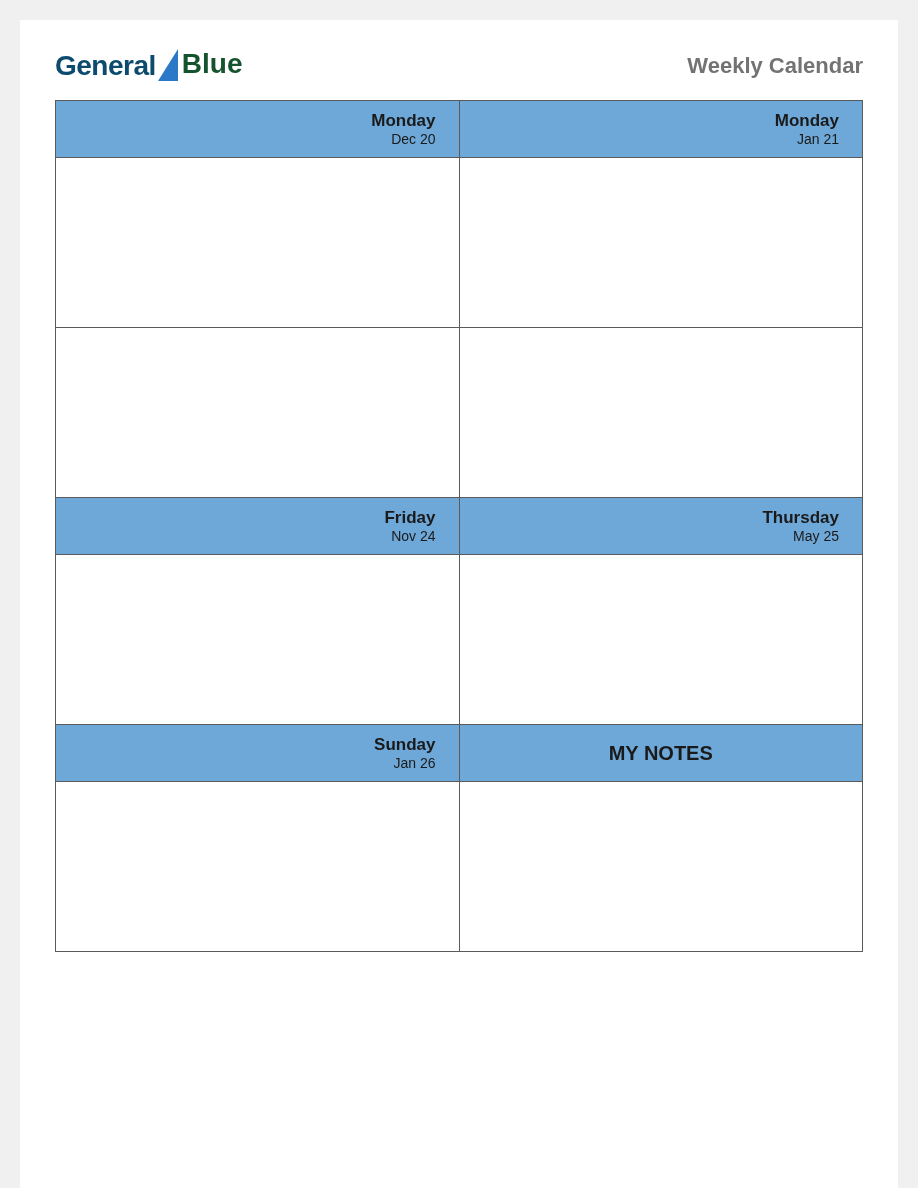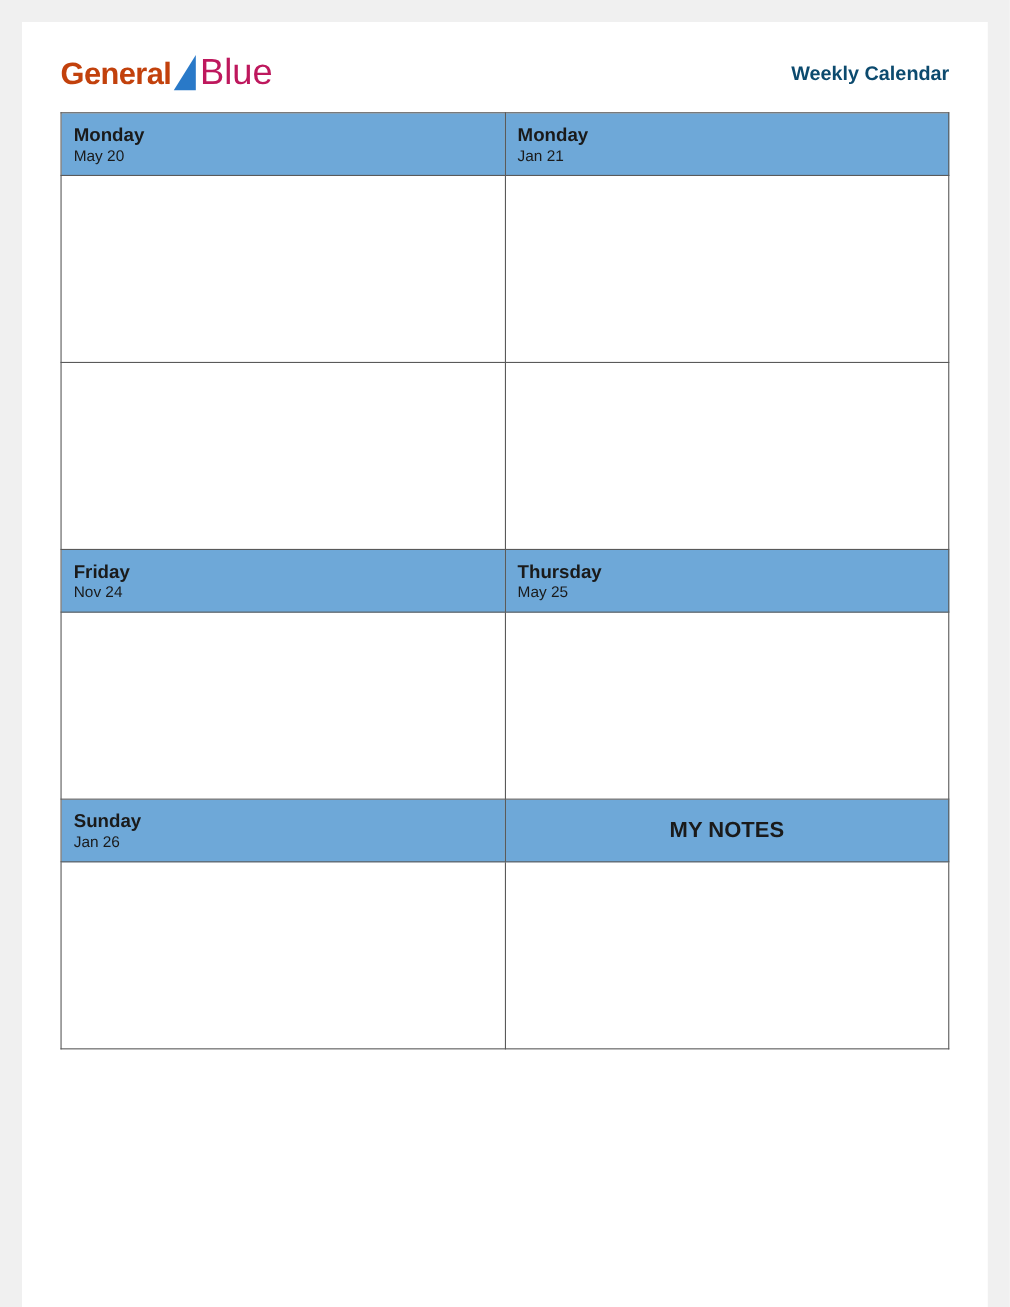--- a/index.html
+++ b/index.html
@@ -39,68 +39,68 @@
     }
 
     .logo-top {
       display: flex;
       align-items: center;
     }
 
     .logo-text-general {
       font-size: 28px;
       font-weight: bold;
-      color: #c2410c;
+      color: #0c4a6e;
       letter-spacing: -0.5px;
     }
 
     .logo-triangle {
       width: 0;
       height: 0;
       border-left: 20px solid transparent;
       border-right: 0px solid transparent;
       border-bottom: 32px solid #2979c8;
       margin-left: 2px;
       margin-top: -2px;
     }
 
     .logo-text-blue {
-      font-size: 33px;
-      font-weight: normal;
-      color: #be185d;
+      font-size: 28px;
+      font-weight: bold;
+      color: #14532d;
       margin-left: 4px;
       margin-top: -4px;
     }
 
     .header-right {
       text-align: right;
     }
 
     .calendar-title {
-      font-size: 18px;
-      font-weight: bold;
-      color: #0c4a6e;
+      font-size: 22px;
+      font-weight: bold;
+      color: #737373;
     }
 
     .calendar-subtitle {
       font-size: 22px;
       font-weight: bold;
       color: #2979c8;
     }
 
     .calendar-grid {
       border: 1.5px solid #5a5a5a;
       border-collapse: collapse;
       width: 100%;
     }
 
     .day-header {
       background-color: #6ea8d8;
-      text-align: left;
-      padding: 10px 11px;
+      text-align: right;
+      padding: 10px 23px;
       border: 1.5px solid #5a5a5a;
     }
 
     .day-name {
       font-size: 17px;
       font-weight: bold;
       color: #1a1a1a;
     }
 
     .day-date {
@@ -156,21 +156,21 @@
       <div class="calendar-title">Weekly Calendar</div>
     </div>
   </div>
 
   <table class="calendar-grid">
 
     <tbody>
         <tr>
       <td class="day-header">
         <div class="day-name">Monday</div>
-        <div class="day-date">May 20</div>
+        <div class="day-date">Dec 20</div>
       </td>
       <td class="day-header">
         <div class="day-name">Monday</div>
         <div class="day-date">Jan 21</div>
       </td>
     </tr>
 
     <tr>
       <td class="day-cell"></td>
       <td class="day-cell"></td>

